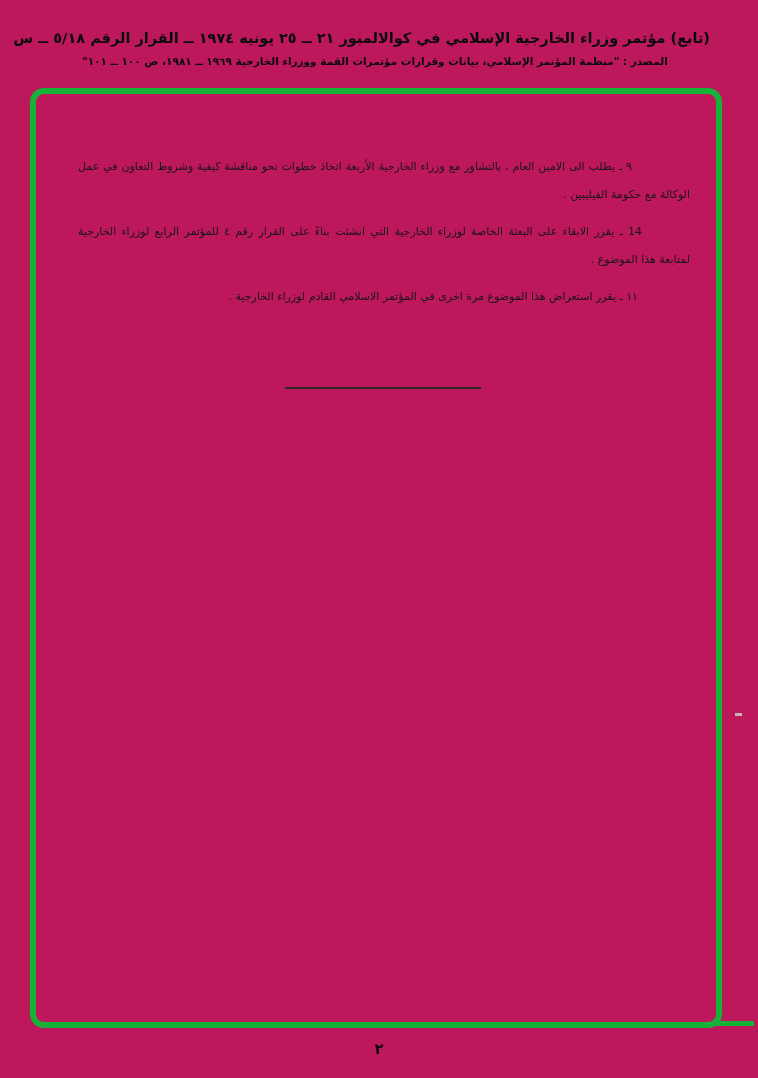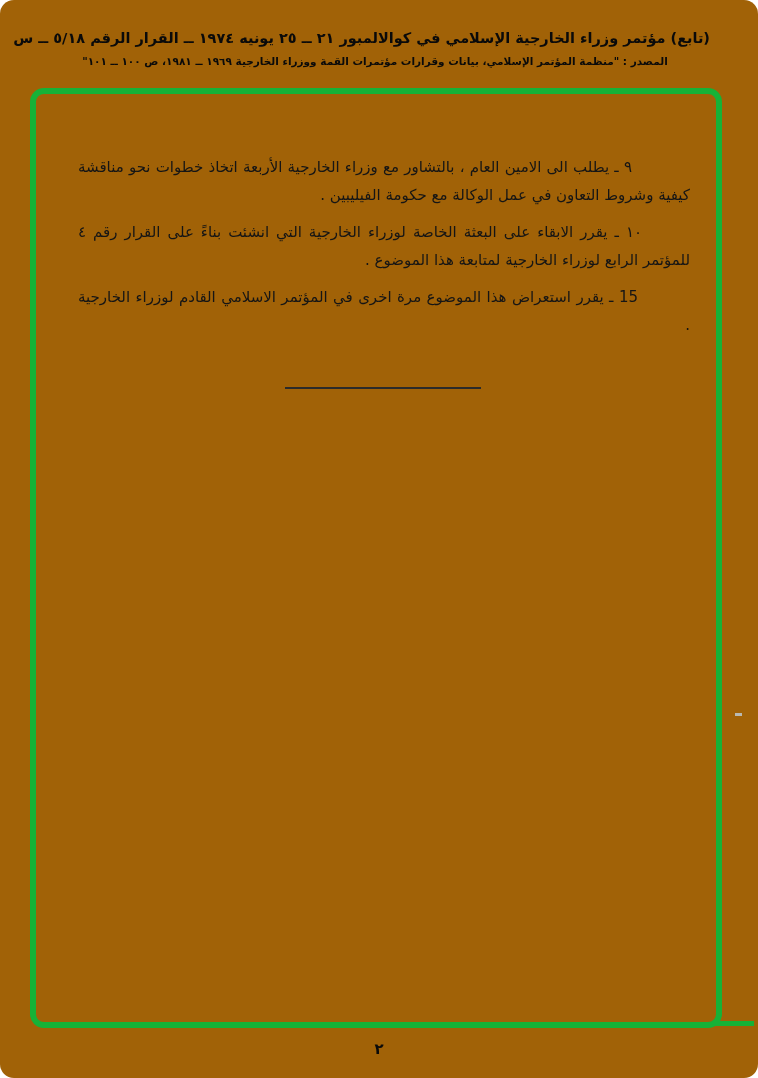--- a/index.html
+++ b/index.html
@@ -1,24 +1,23 @@
 <!DOCTYPE html>
 <html lang="ar"><head>
 <meta charset="utf-8">
 <style>
   html, body { margin: 0; padding: 0; background: #ffffff; }
   .page {
     position: relative;
     width: 758px;
     height: 1078px;
-    background: #a16207;
+    background: #be185d;
     overflow: hidden;
     font-family: "DejaVu Sans", sans-serif;
     color: #141414;
-    border-radius: 14px;
   }
 
   
   .doc-header {
     position: absolute;
     top: 27px;
     left: 40px;
     right: 48px;
     direction: rtl;
     text-align: center;
@@ -61,21 +60,21 @@
     background: #16b237;
   }
 
   
   .body-text {
     position: absolute;
     top: 153px;
     left: 78px;
     width: 612px;
     direction: rtl;
-    font-size: 15px;
+    font-size: 11px;
     line-height: 28px;
     color: #151515;
   }
   .body-text p {
     margin: 0 0 9px 0;
     text-align: justify;
   }
   .p9  { text-indent: 58px; }
   .p10 { text-indent: 48px; }
   .p11 { text-indent: 52px; }
@@ -122,22 +121,22 @@
   <div class="doc-header">
     <div class="line1">(تابع) مؤتمر وزراء الخارجية الإسلامي في كوالالمبور ٢١ ــ ٢٥ يونيه ١٩٧٤ ــ القرار الرقم ٥/١٨ ــ س</div>
     <div class="line2">المصدر : "منظمة المؤتمر الإسلامي، بيانات وقرارات مؤتمرات القمة ووزراء الخارجية ١٩٦٩ ــ ١٩٨١، ص ١٠٠ ــ ١٠١"</div>
   </div>
 
   <div class="green-frame"></div>
   <div class="green-frame-tail"></div>
 
   <div class="body-text">
     <p class="p9">٩ ـ يطلب الى الامين العام ، بالتشاور مع وزراء الخارجية الأربعة اتخاذ خطوات نحو مناقشة كيفية وشروط التعاون في عمل الوكالة مع حكومة الفيليبين .</p>
-    <p class="p10">١٠ ـ يقرر الابقاء على البعثة الخاصة لوزراء الخارجية التي انشئت بناءً على القرار رقم ٤ للمؤتمر الرابع لوزراء الخارجية لمتابعة هذا الموضوع .</p>
-    <p class="p11">15 ـ يقرر استعراض هذا الموضوع مرة اخرى في المؤتمر الاسلامي القادم لوزراء الخارجية .</p>
+    <p class="p10">14 ـ يقرر الابقاء على البعثة الخاصة لوزراء الخارجية التي انشئت بناءً على القرار رقم ٤ للمؤتمر الرابع لوزراء الخارجية لمتابعة هذا الموضوع .</p>
+    <p class="p11">١١ ـ يقرر استعراض هذا الموضوع مرة اخرى في المؤتمر الاسلامي القادم لوزراء الخارجية .</p>
   </div>
 
   <div class="section-divider"></div>
 
   <div class="stray-mark"></div>
 
   <div class="page-number">٢</div>
 
 </div>
 

